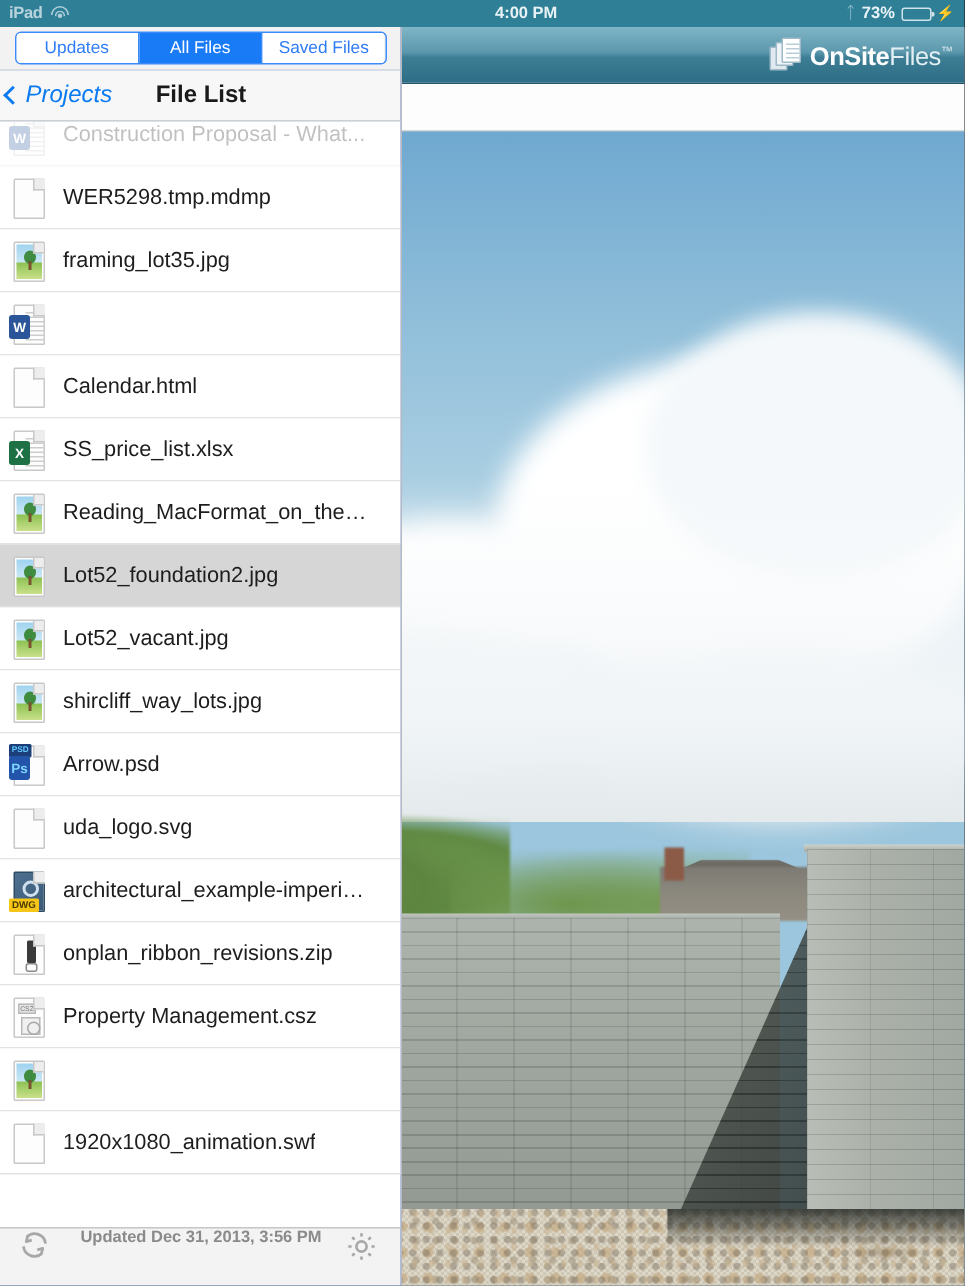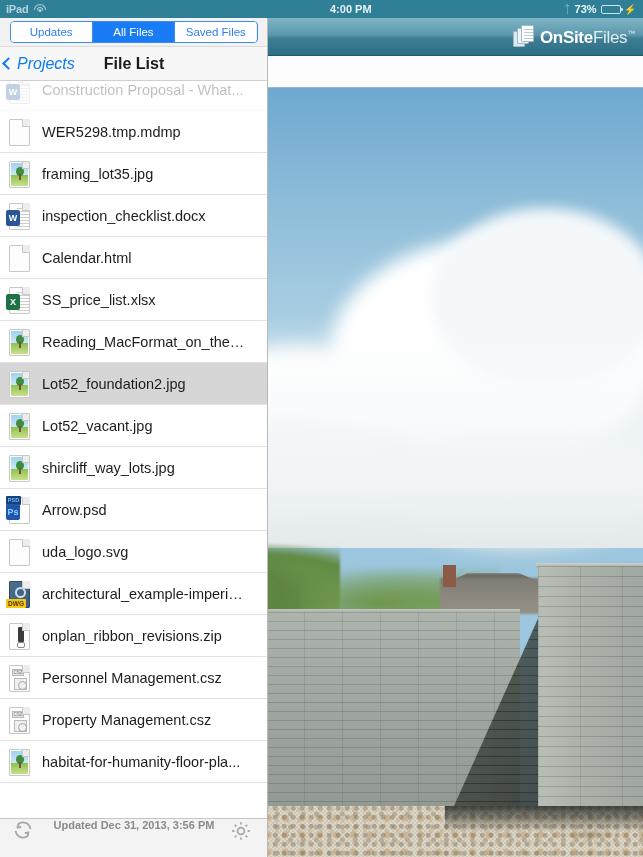--- a/index.html
+++ b/index.html
@@ -404,21 +404,20 @@
                   <i></i>
                   <i></i>
                   <i></i>
                   <i></i>
                   <i></i>
                   <i></i>
                 </span>
               </span>
               <span class="fi-badge b-word">W</span>
             </span>
-            <span class="row-name">inspection_checklist.docx</span>
           </div>
           <div class="row">
             <span class="row-icon">
               <span class="fi"></span>
             </span>
             <span class="row-name">Calendar.html</span>
           </div>
           <div class="row">
             <span class="row-icon">
               <span class="fi">
@@ -512,41 +511,37 @@
             </span>
             <span class="row-name">onplan_ribbon_revisions.zip</span>
           </div>
           <div class="row">
             <span class="row-icon">
               <span class="fi">
                 <span class="csz-tag">CSZ</span>
                 <span class="csz-img"></span>
               </span>
             </span>
-            <span class="row-name">Personnel Management.csz</span>
-          </div>
-          <div class="row">
-            <span class="row-icon">
-              <span class="fi">
-                <span class="csz-tag">CSZ</span>
-                <span class="csz-img"></span>
-              </span>
-            </span>
             <span class="row-name">Property Management.csz</span>
           </div>
           <div class="row">
             <span class="row-icon">
               <span class="fi fi-img">
                 <span class="sky2"></span>
                 <span class="grass"></span>
                 <span class="tree"></span>
                 <span class="trunk"></span>
               </span>
             </span>
-            <span class="row-name">habitat-for-humanity-floor-pla...</span>
+          </div>
+          <div class="row">
+            <span class="row-icon">
+              <span class="fi"></span>
+            </span>
+            <span class="row-name">1920x1080_animation.swf</span>
           </div>
         </div>
     </div>
 
     <div class="toolbar">
       <span class="sync-icon">
         <svg viewBox="0 0 24 24" width="22" height="22" fill="none" stroke="#a8a8a8" stroke-width="2">
           <path d="M4 13a8 8 0 0 0 13.5 5"></path>
             <path d="M20 11a8 8 0 0 0-13.5-5"></path>
           <path d="M17 18.5l1 -4 -4 1" stroke-linejoin="round"></path>

